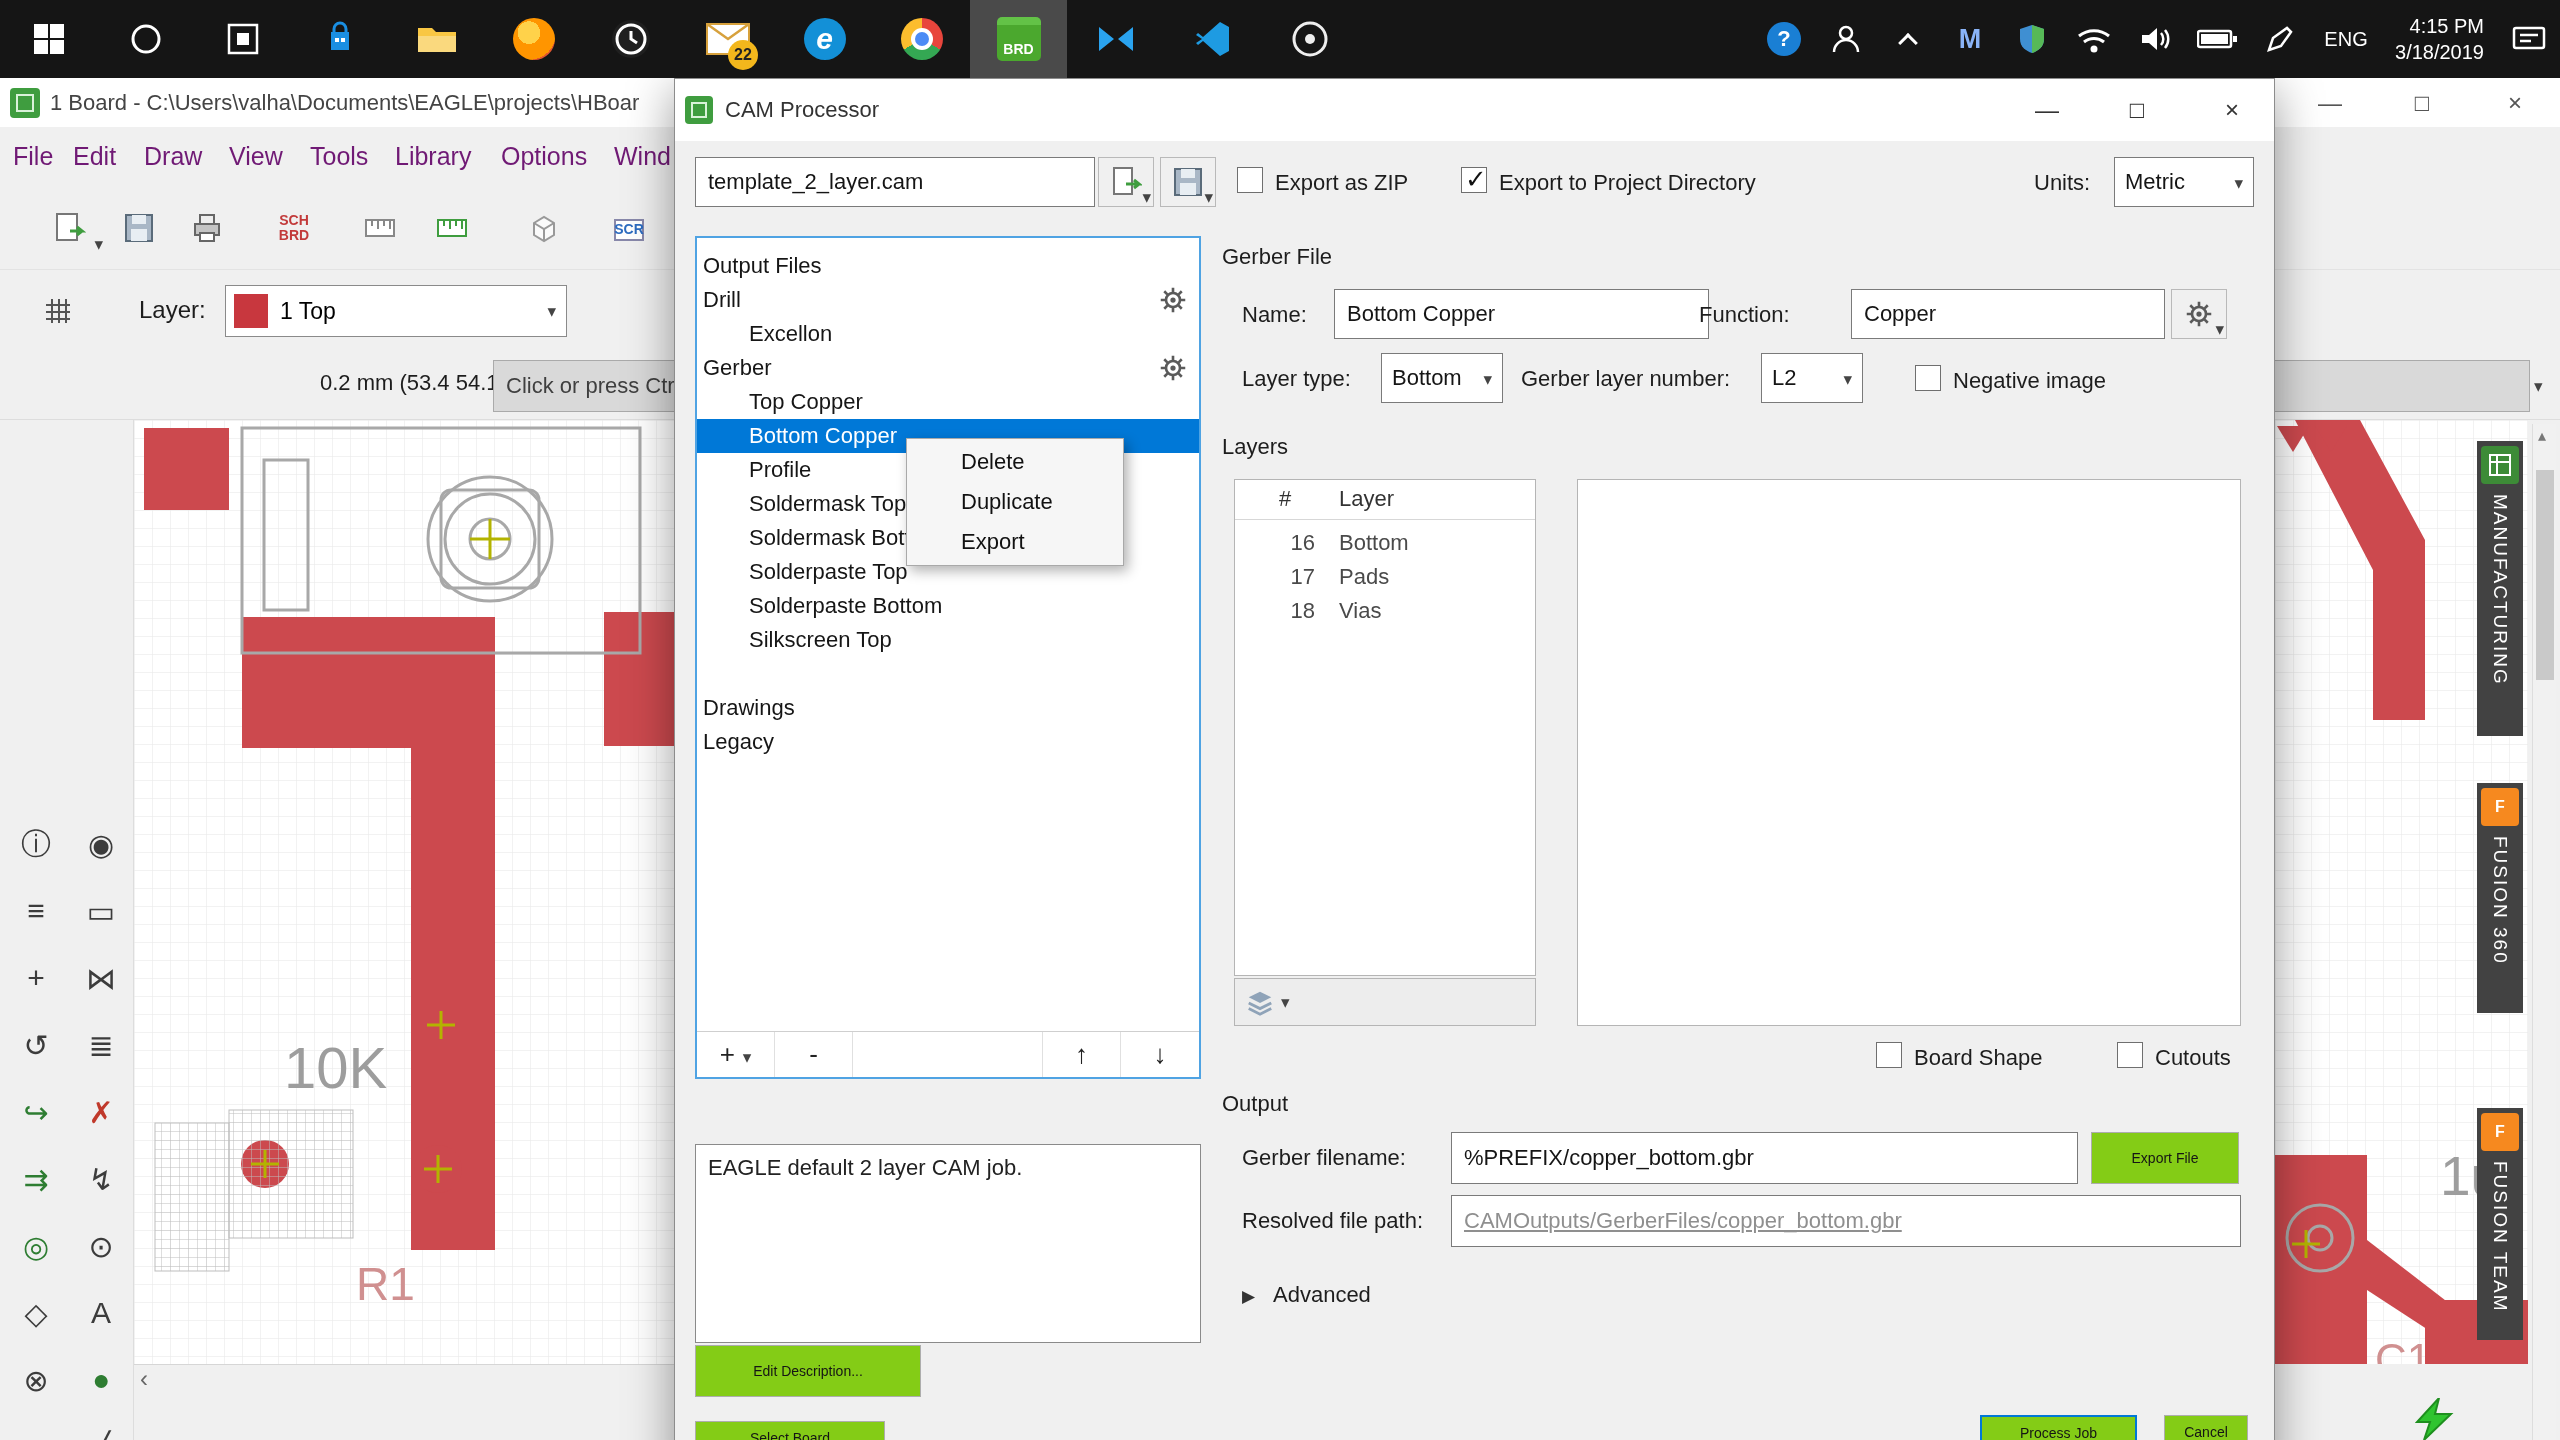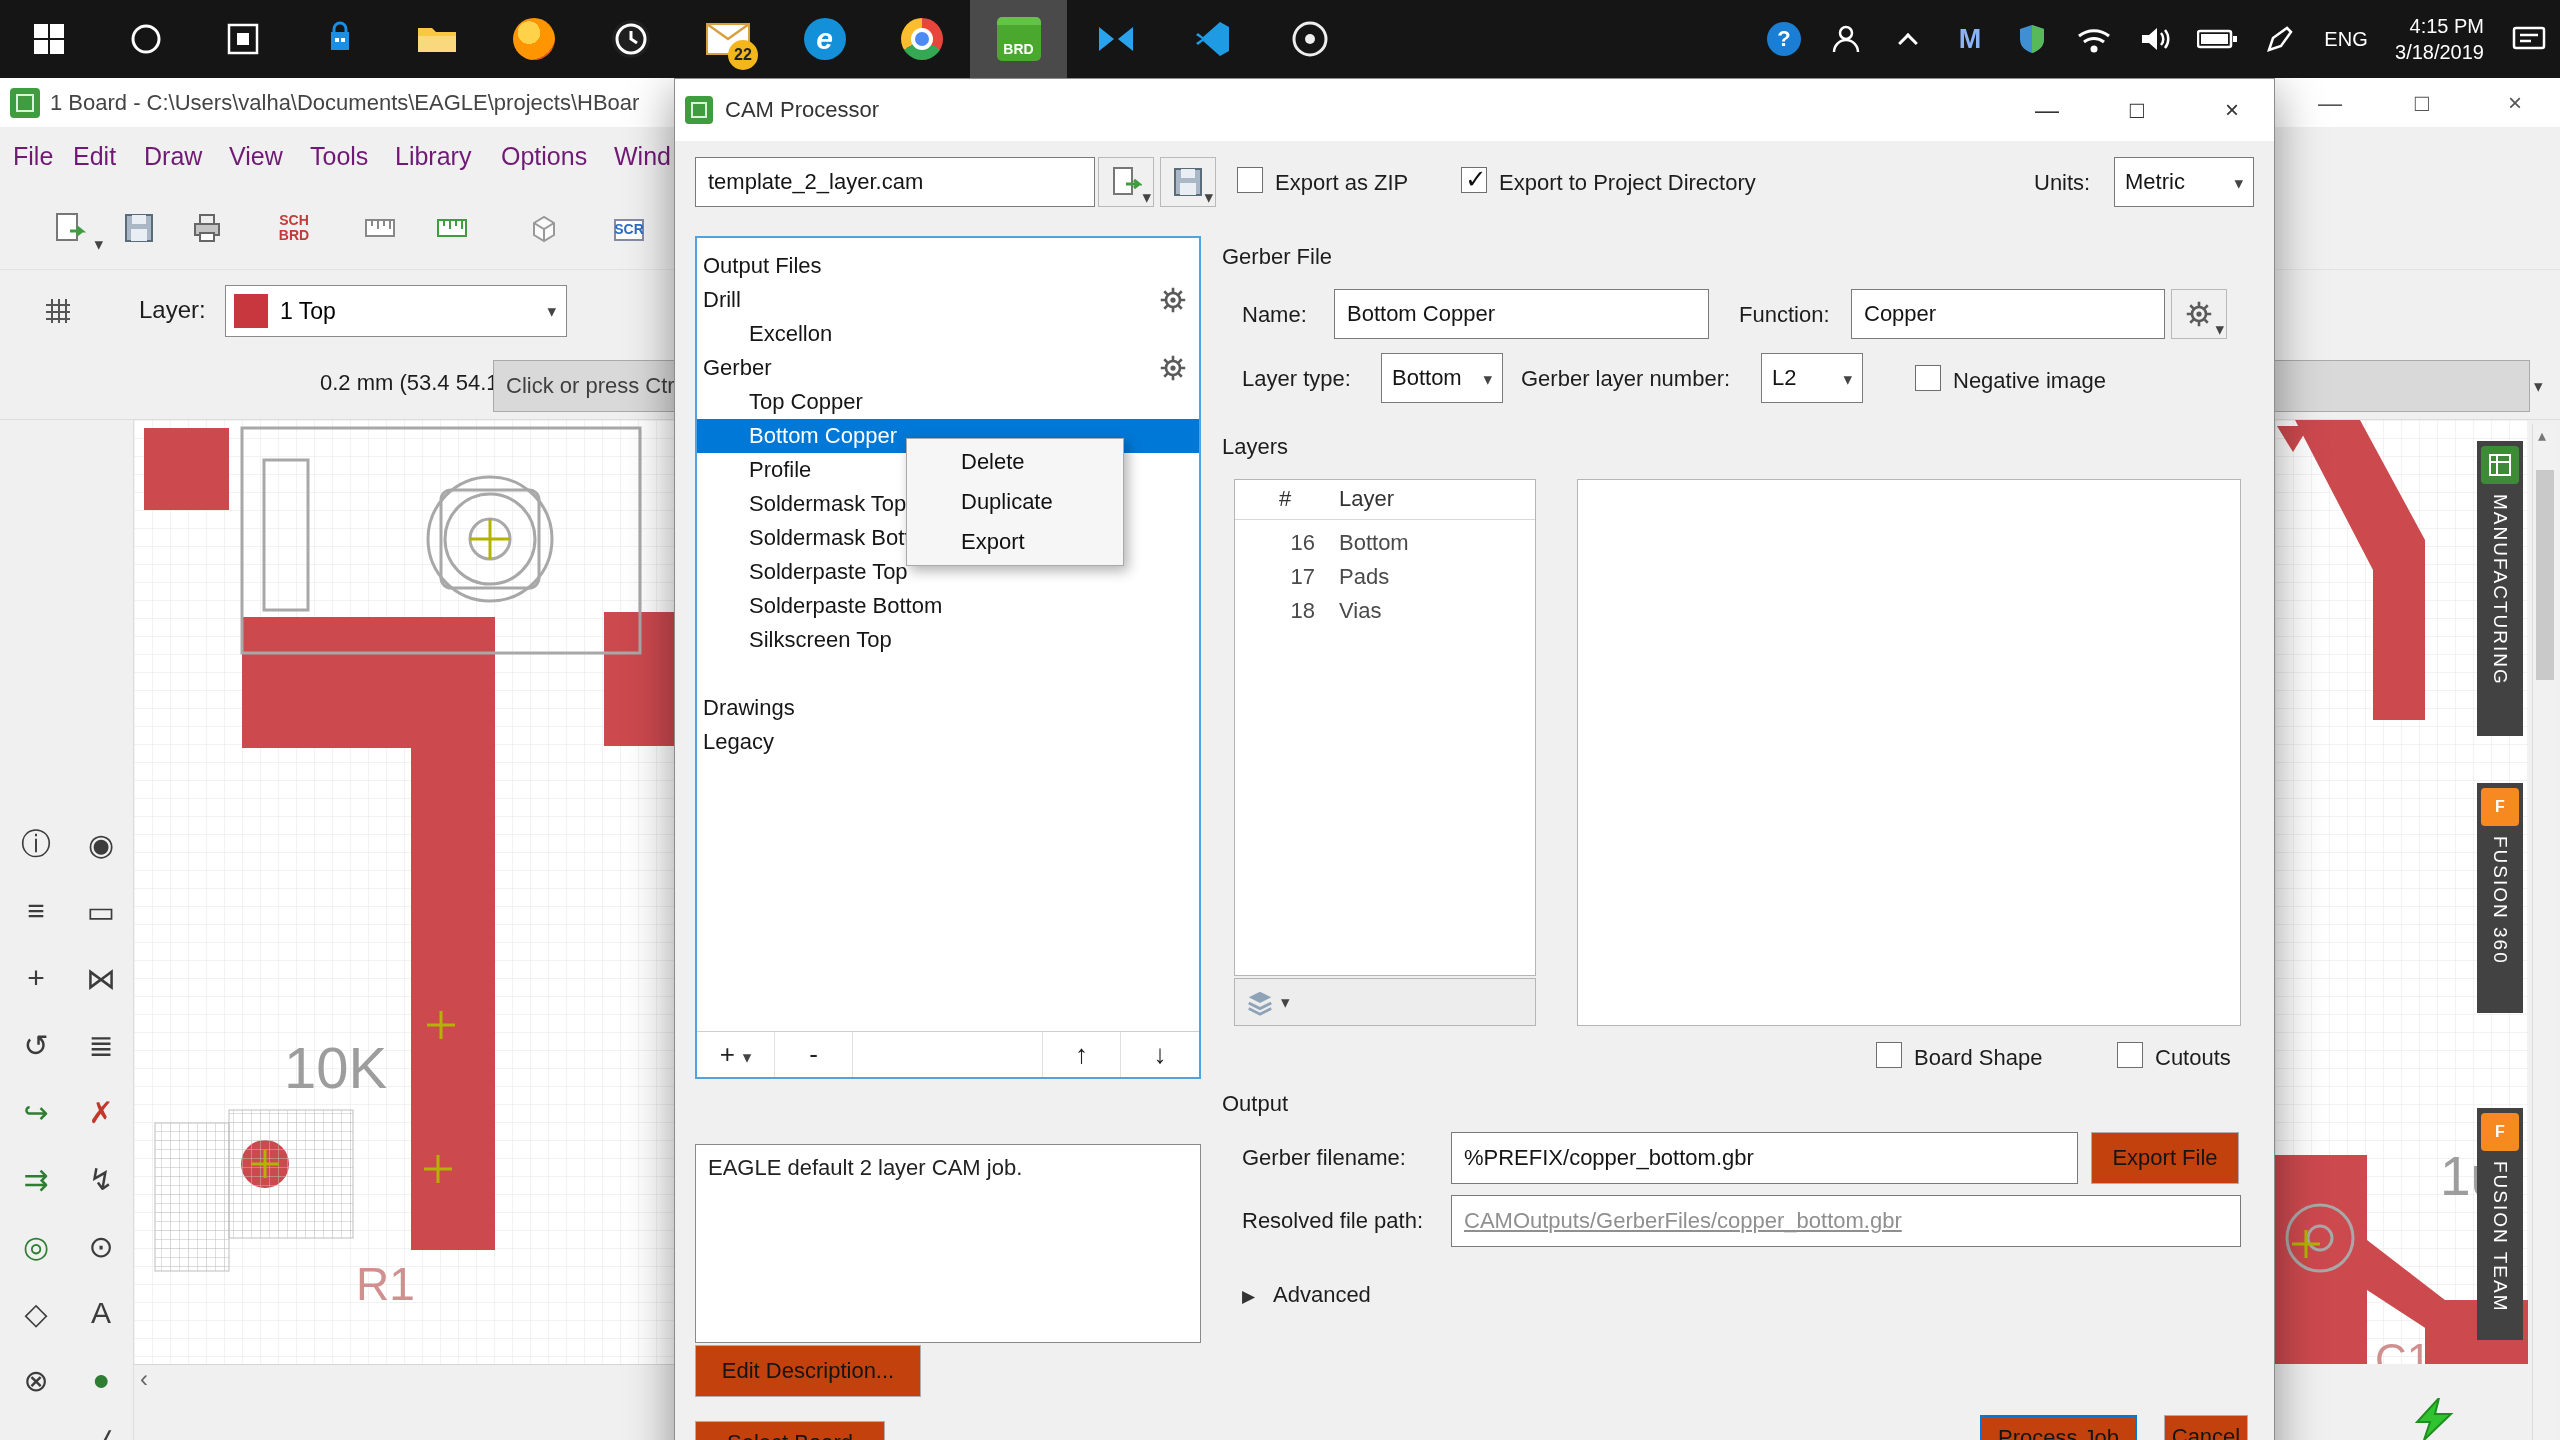--- a/index.html
+++ b/index.html
@@ -51,21 +51,21 @@
 .vtab .vt{writing-mode:vertical-rl;font-size:19px;letter-spacing:2px;margin-top:10px;white-space:nowrap}
 .vicon{width:38px;height:38px;margin-top:5px;border-radius:4px;display:flex;align-items:center;justify-content:center;font-weight:bold;color:#fff;flex:0 0 auto}
 
 #dlg{position:absolute;left:674px;top:78px;width:1601px;height:1400px;background:#f0f0f0;border:1px solid #8c8c8c;box-shadow:0 12px 45px rgba(0,0,0,.4);z-index:20}
 #dlg-title{position:absolute;left:0;top:0;width:100%;height:62px;background:#fff;display:flex;align-items:center}
 #dlg-title .t{font-size:22px;color:#333;margin-left:12px}
 .dcap{position:absolute;top:0;width:70px;height:62px;display:flex;align-items:center;justify-content:center;font-size:24px;color:#333}
 .sec{position:absolute;font-size:22px;color:#1d1d1d;white-space:nowrap}
 .cb{position:absolute;width:26px;height:26px;background:#fff;border:1px solid #6f6f6f}
 .cb.checked::after{content:"✓";position:absolute;left:3px;top:-4px;font-size:26px;color:#111}
-.btn{position:absolute;background:#c2410c;border:1px solid #adadad;font-size:22px;color:#151515;display:flex;align-items:center;justify-content:center}
+.btn{position:absolute;background:#84cc16;border:1px solid #adadad;font-size:14px;color:#151515;display:flex;align-items:center;justify-content:center}
 .btn.primary{border:2px solid #0078d7}
 .btn.clip{align-items:flex-start;padding-top:8px}
 .iconbtn{position:absolute;width:56px;height:50px;background:#f0f0f0;border:1px solid #b9b9b9;display:flex;align-items:center;justify-content:center}
 .iconbtn .cnr{position:absolute;right:2px;bottom:-2px}
 #tree{position:absolute;left:20px;top:157px;width:506px;height:843px;background:#fff;border:2px solid #4fa3e3}
 .trow{position:absolute;left:0;right:0;height:34px;line-height:34px;font-size:22px;color:#161616;padding-left:6px;white-space:nowrap;overflow:hidden}
 .trow.lvl1{padding-left:52px}
 .trow.sel{background:#0078d7;color:#fff}
 .rowgear{position:absolute;right:12px;top:3px}
 #tree-footer{position:absolute;left:0;right:0;bottom:0;height:46px;border-top:1px solid #cfcfcf;display:flex;background:#fff}
@@ -425,21 +425,21 @@
     </div>
   </div>
 
   <div id="desc"><span>EAGLE default 2 layer CAM job.</span></div>
   <div class="btn" style="left:20px;top:1266px;width:226px;height:52px">Edit Description...</div>
   <div class="btn clip" style="left:20px;top:1342px;width:190px;height:56px">Select Board</div>
 
   <span class="sec" style="left:547px;top:165px">Gerber File</span>
   <span class="rowlbl" style="left:567px;top:210px">Name:</span>
   <input class="field abs" style="left: 659px; top: 210px; width: 375px; height: 50px;" value="Bottom Copper">
-  <span class="rowlbl" style="left:1064px;top:210px">Function:</span>
+  <span class="rowlbl" style="left:1024px;top:210px">Function:</span>
   <input class="field abs" style="left: 1176px; top: 210px; width: 314px; height: 50px;" value="Copper">
   <div class="iconbtn" style="left:1496px;top:210px;width:56px;height:50px">
     <svg width="28" height="28">
           <use href="#gear"></use>
         </svg>
         <span class="caret cnr"></span>
   </div>
   <span class="rowlbl" style="left:567px;top:274px">Layer type:</span>
   <div class="dd" style="left:706px;top:274px;width:122px">
     <span>Bottom</span>

